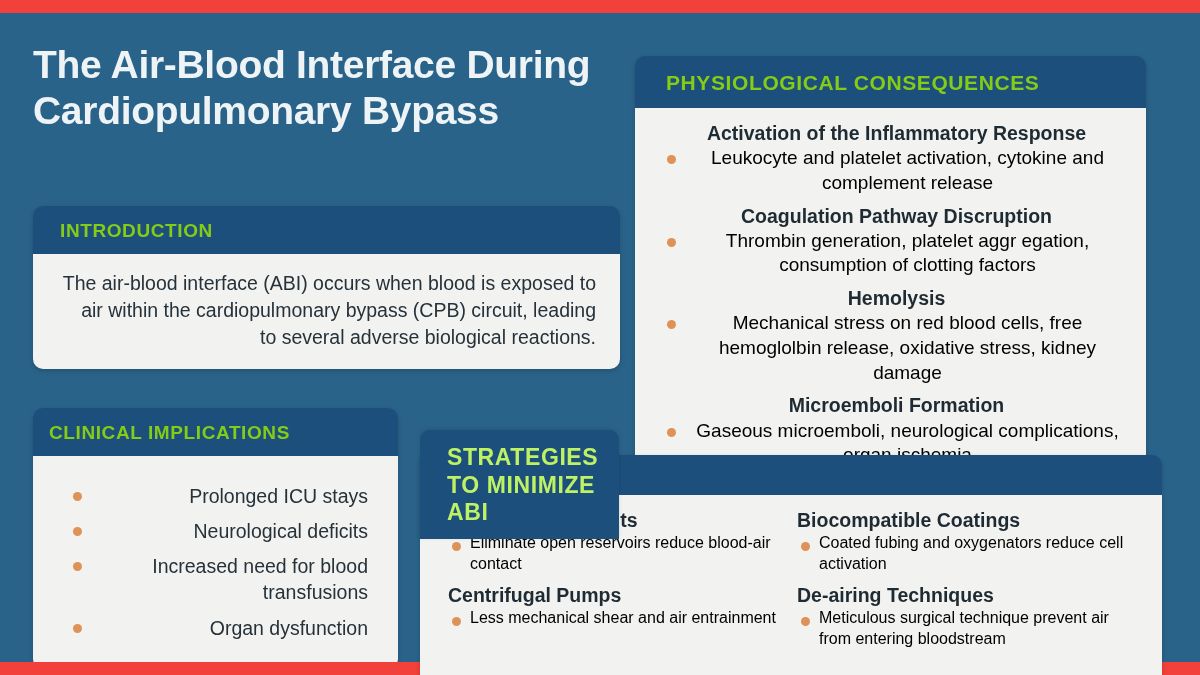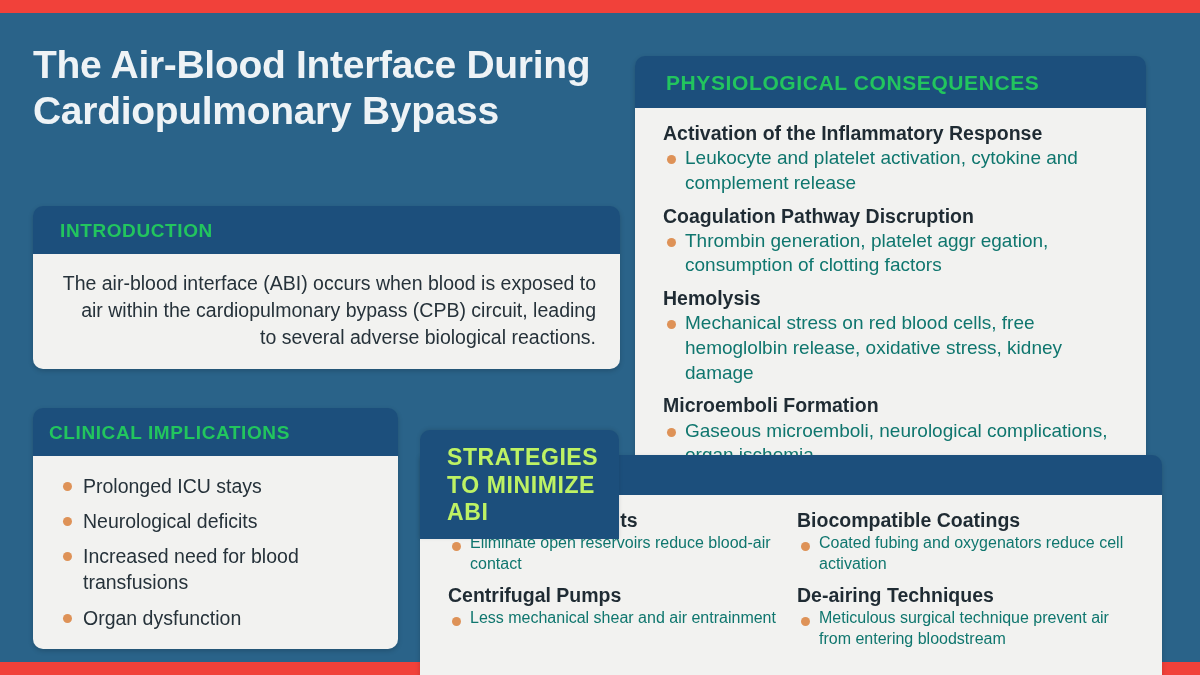--- a/index.html
+++ b/index.html
@@ -42,21 +42,21 @@
 
   
   .card {
     position: absolute;
     border-radius: 10px;
     overflow: hidden;
     box-shadow: 0 2px 5px rgba(0,0,0,0.18);
   }
   .card-head {
     background: #1C4F7C;
-    color: #22c55e;
+    color: #84cc16;
     font-weight: bold;
     letter-spacing: 0.6px;
     box-sizing: border-box;
   }
   .card-body {
     background: #F2F2F0;
     color: #26323A;
     box-sizing: border-box;
   }
 
@@ -67,48 +67,48 @@
     padding: 16px 24px 18px 27px;
     font-size: 19.5px;
     line-height: 1.38;
     text-align: right;
   }
 
   
   #clinical { left: 33px; top: 408px; width: 365px; }
   #clinical .card-head { font-size: 19px; padding: 14px 0 12px 16px; }
   #clinical .card-body { padding: 15px 18px 16px 24px; }
-  #clinical ul { margin: 2px; padding: 0; list-style: none; }
+  #clinical ul { margin: 12px; padding: 0; list-style: none; text-align: right; }
   #clinical li {
     position: relative;
     padding-left: 24px;
     margin-bottom: 9px;
     font-size: 19.5px;
     line-height: 1.34;
   }
   #clinical li:last-child { margin-bottom: 0; }
 
   
   #physio { left: 635px; top: 56px; width: 511px; }
   #physio .card-head { font-size: 21px; padding: 15px 0 13px 31px; }
-  #physio .card-body { padding: 13px 16px 16px 28px; }
+  #physio .card-body { padding: 13px 16px 16px 28px; text-align: center; }
   .sub-title {
     font-size: 19.5px;
     font-weight: bold;
     color: #1F2B33;
     margin: 0 0 1px 0;
     line-height: 1.24;
   }
   .sub-list { margin: 0 0 8px 0; padding: 0; list-style: none; }
   .sub-list li {
     position: relative;
     padding-left: 22px;
     font-size: 19px;
     line-height: 1.3;
-    color: #0f766e;
+    color: #000000;
   }
   .bullet-dot::before {
     content: "";
     position: absolute;
     left: 4px;
     top: 9px;
     width: 9px;
     height: 9px;
     border-radius: 50%;
     background: #DE9257;

